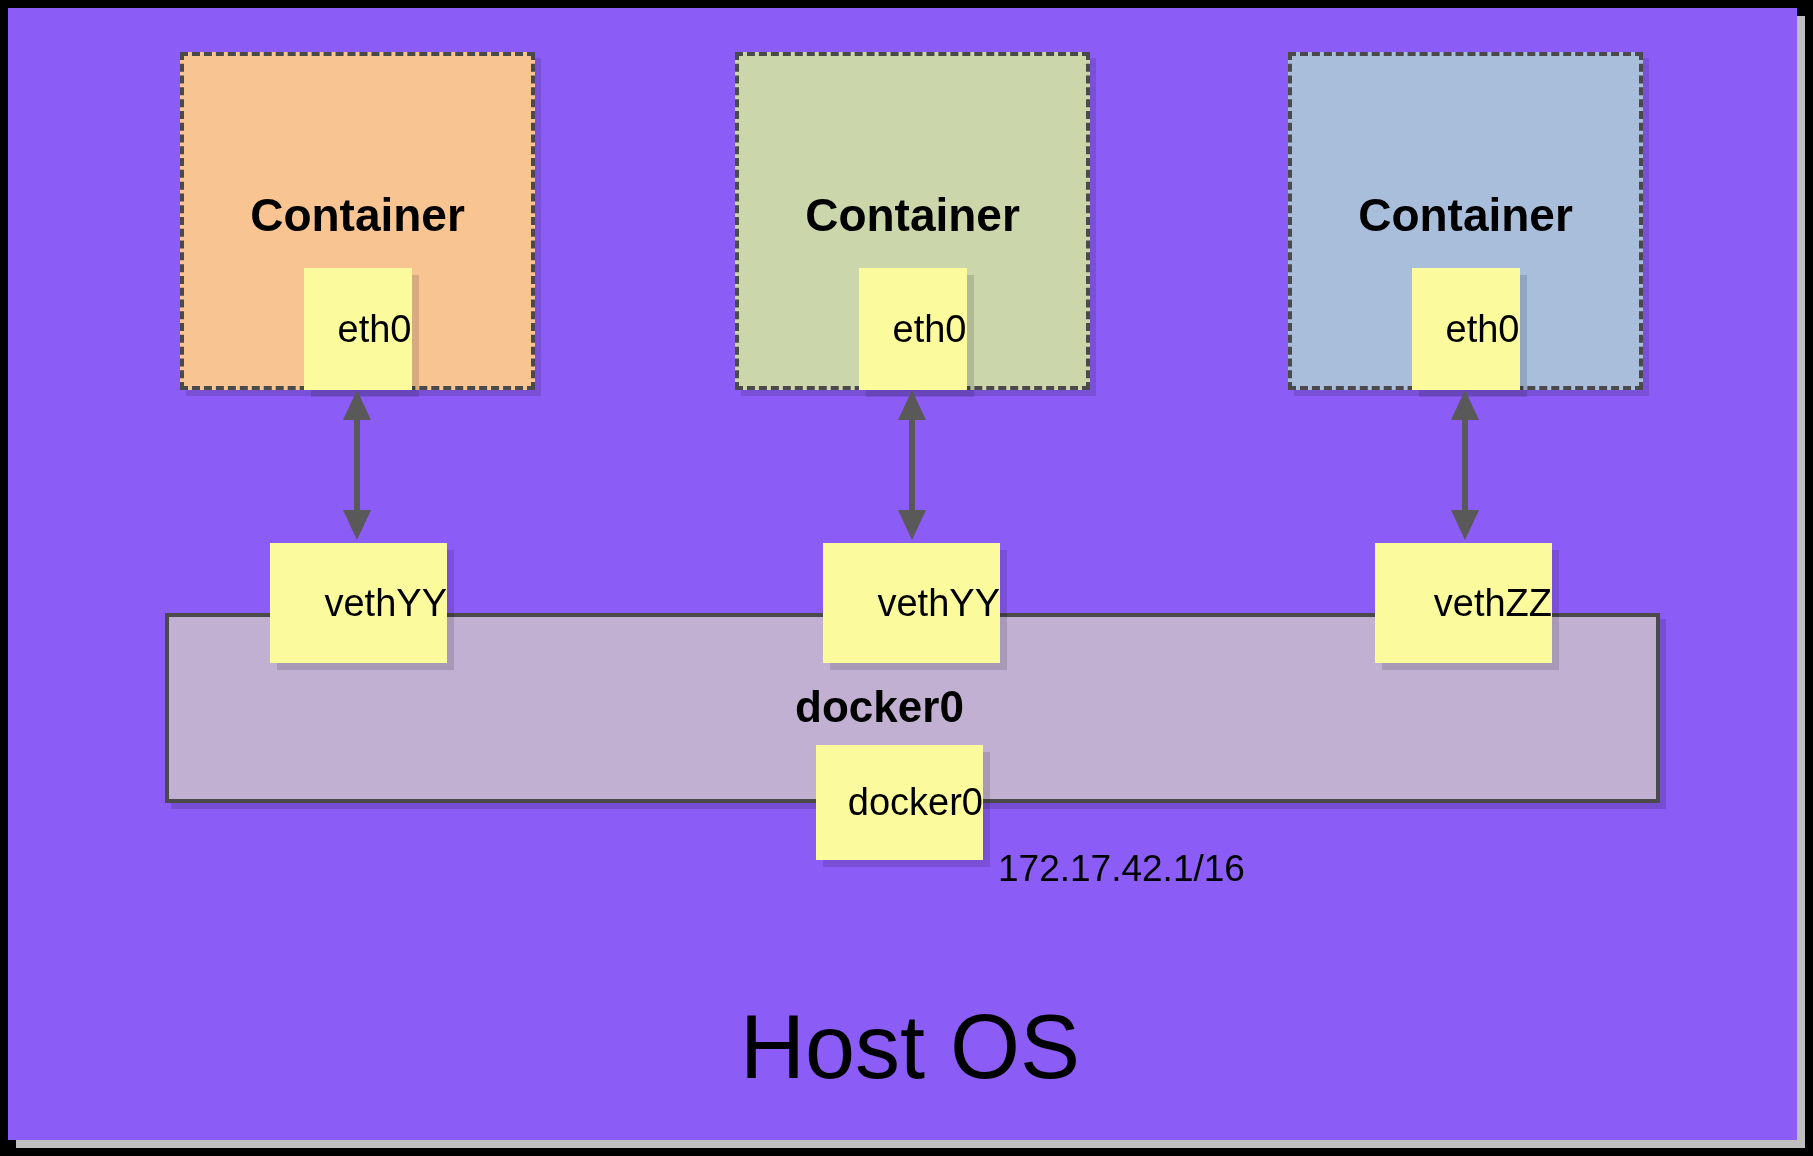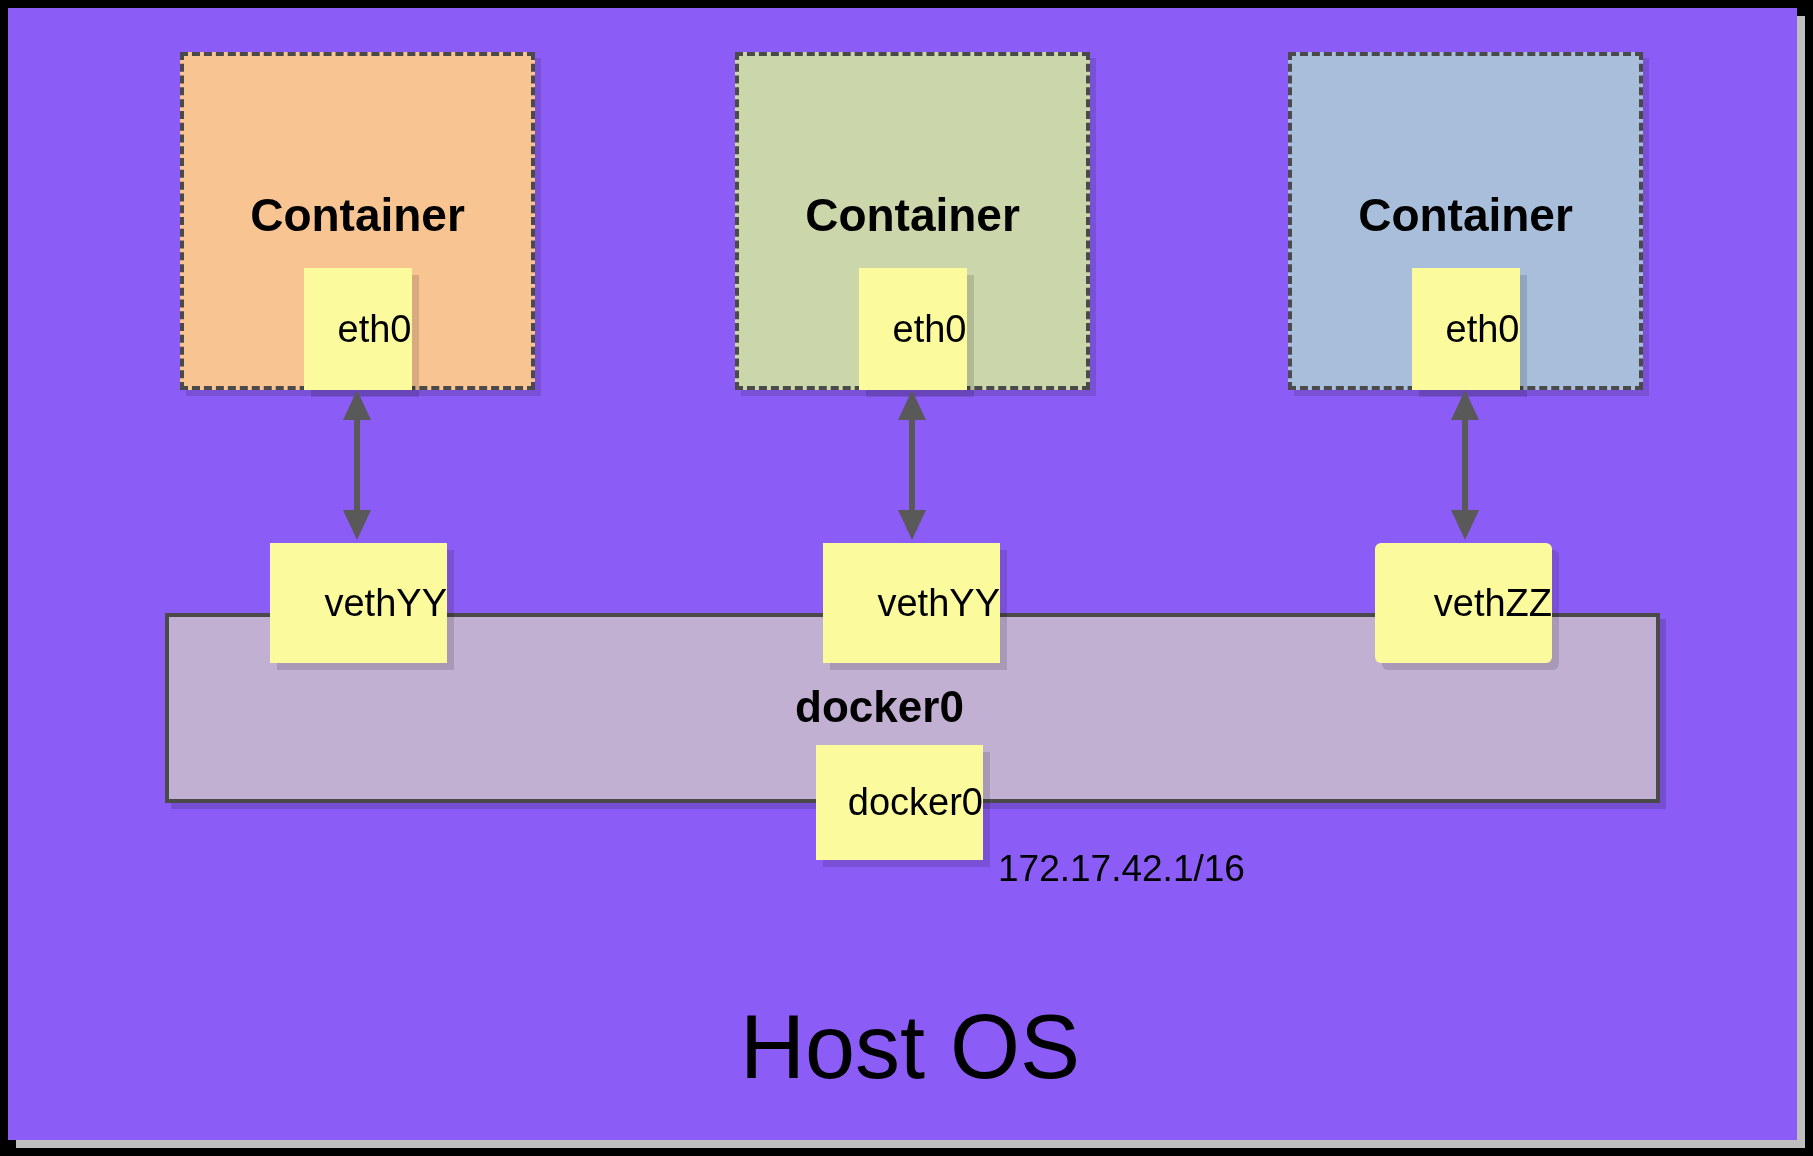--- a/index.html
+++ b/index.html
@@ -54,21 +54,21 @@
     width: 108px; height: 122px;
   }
   .veth-box {
     position: absolute;
     top: 535px;
     width: 177px; height: 120px;
     z-index: 3;
   }
   .v1 { left: 262px; }
   .v2 { left: 815px; }
-  .v3 { left: 1367px; border-radius: 6px; }
+  .v3 { left: 1367px; }
   .docker0-box {
     position: absolute;
     left: 808px; top: 737px;
     width: 167px; height: 115px;
     z-index: 3;
   }
 
   
   .docker-bar {
     position: absolute;

